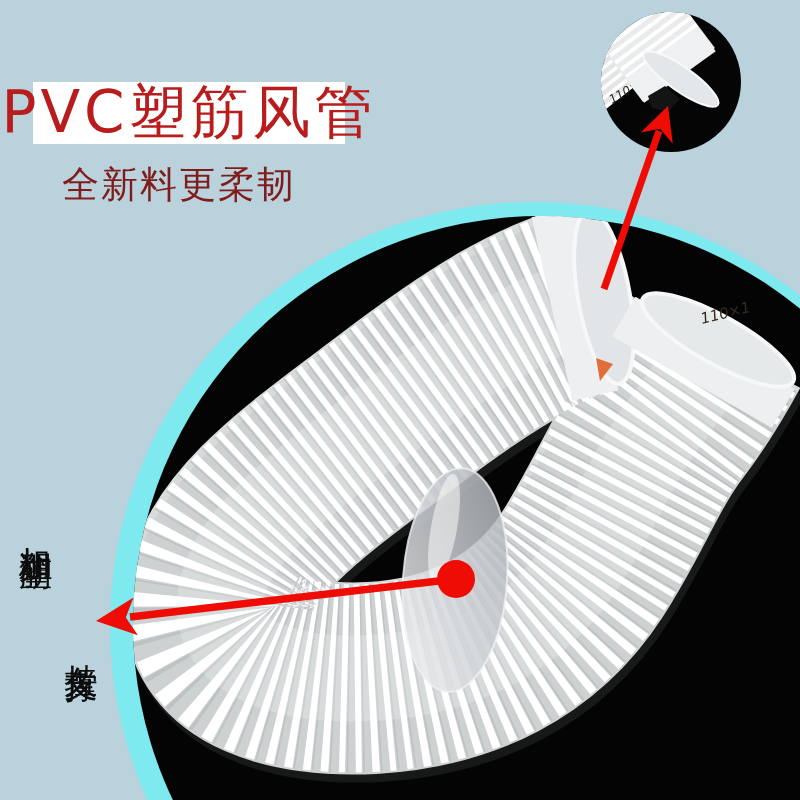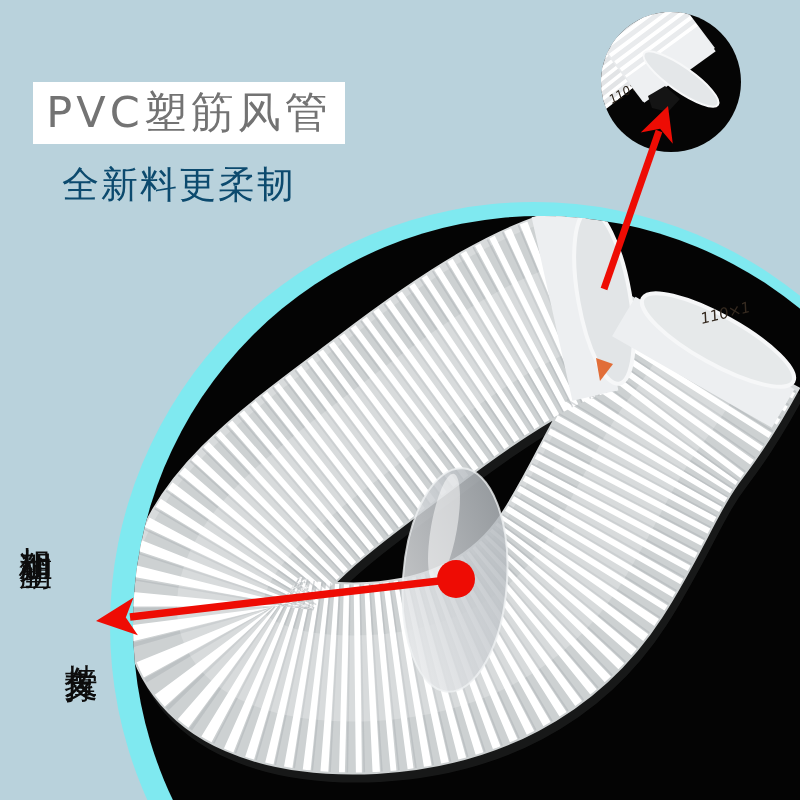--- a/index.html
+++ b/index.html
@@ -10,22 +10,22 @@
     background:var(--bg,#b9d2dc);
     font-family:"DejaVu Sans",sans-serif;
   }
   .stage svg{position:absolute;left:0;top:0;}
   .overlay{position:absolute;white-space:nowrap;color:#0b0b0b;}
   .title-box{
     left:33px;top:82px;width:312px;height:62px;
     background:#ffffff;
     display:flex;align-items:center;justify-content:center;
   }
-  .title-text{font-size:43px;letter-spacing:4px;color:#737373;}
-  .subtitle{left:62px;top:160px;font-size:37px;letter-spacing:2px;color:#0c4a6e;}
+  .title-text{font-size:58px;letter-spacing:4px;color:#b91c1c;}
+  .subtitle{left:62px;top:160px;font-size:37px;letter-spacing:2px;color:#7f1d1d;}
   .inset-callout{left:444px;top:151px;font-size:27px;letter-spacing:0px;color:#101010;}
   .vtext{
     writing-mode:vertical-rl;text-orientation:upright;
     color:#0d0d0d;
   }
   .vcol1{left:13px;top:520px;font-size:34px;letter-spacing:3px;}
   .vcol2{left:58px;top:638px;font-size:33px;letter-spacing:2px;}
   .hand{font-size:15px;fill:#352a20;font-style:italic;}
   .hand-small{font-size:12px;fill:#2b2218;font-style:italic;}
 </style>

